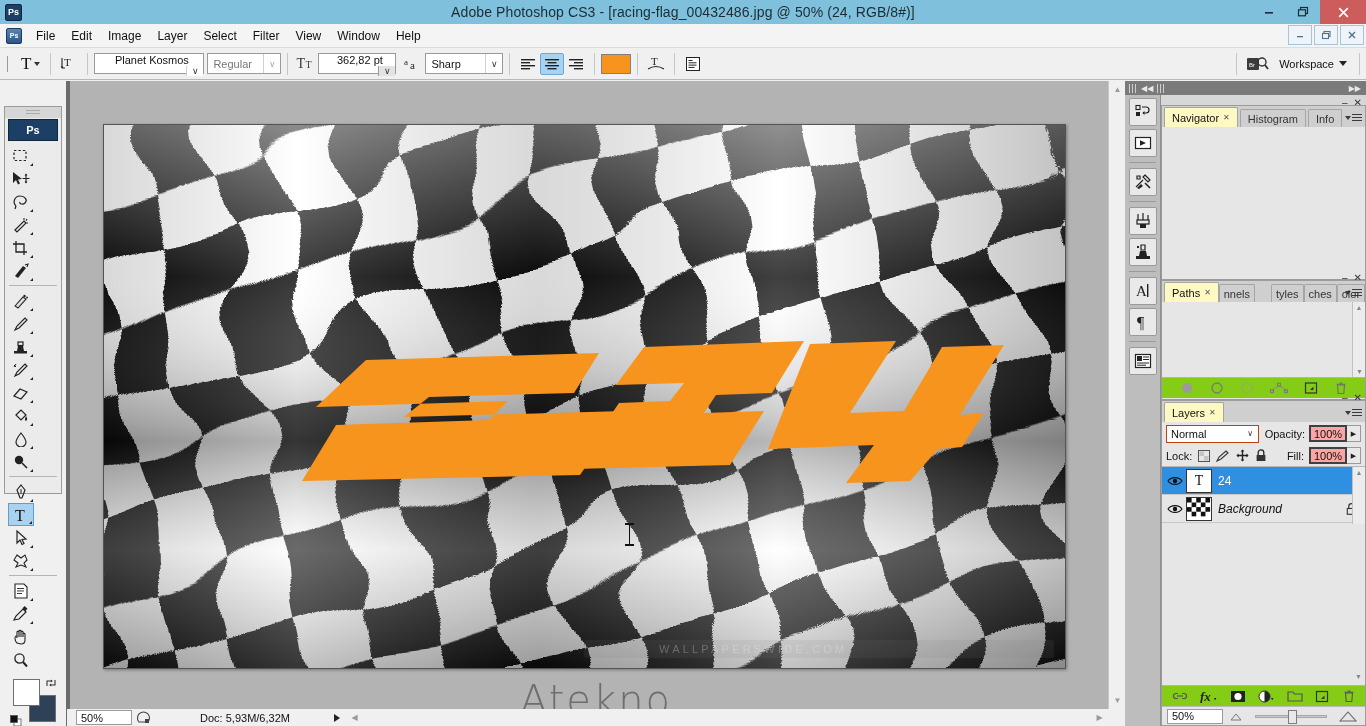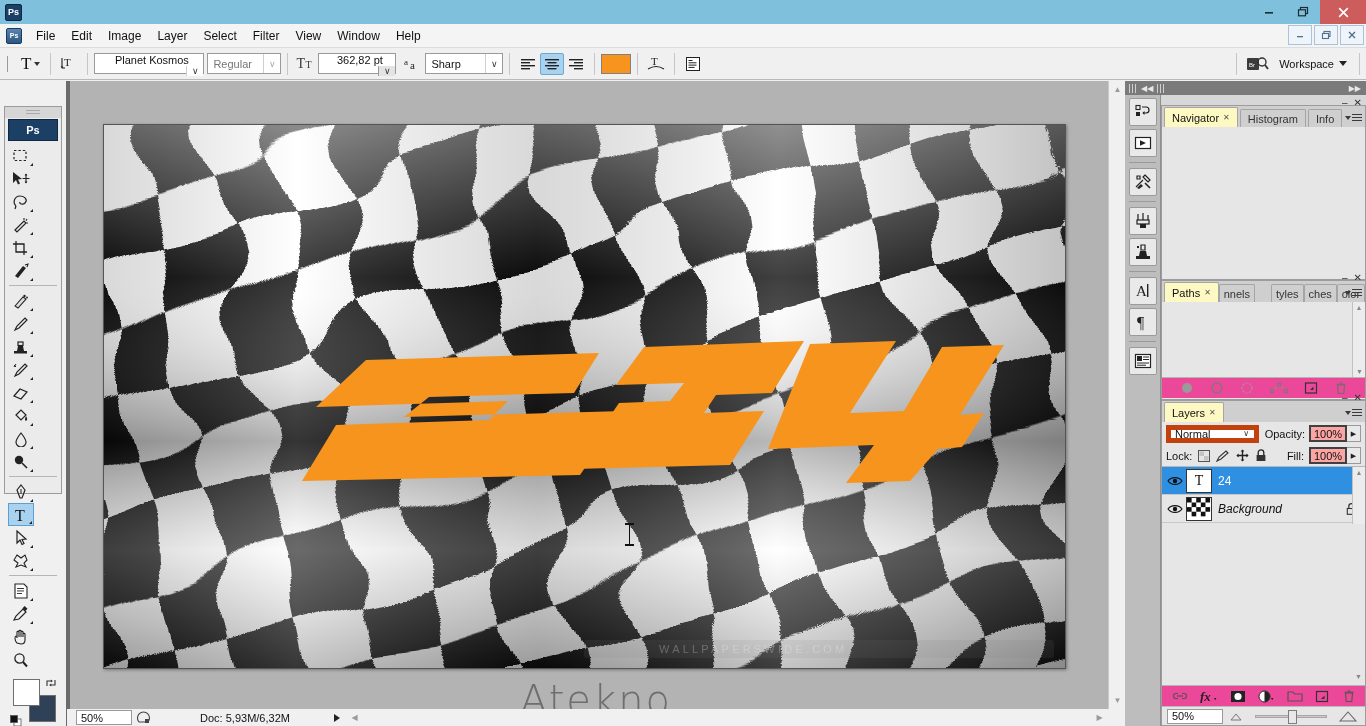--- a/index.html
+++ b/index.html
@@ -235,29 +235,29 @@
     width:17px;height:13px;
     display:flex;align-items:center;justify-content:flex-end;gap:1px;
   }
   .pm-lines{
     width:10px;height:8px;
     background-image: repeating-linear-gradient(to bottom,#3a3a3a 0 1px, transparent 1px 3px);
   }
   .pm-tri{ width:0;height:0;border-left:3px solid transparent;border-right:3px solid transparent;border-top:4px solid #3a3a3a; }
   .panel-body{ background:#e6e6e6; }
   .panel-foot{
-    height:21px; background:#ec4899; border-top:1px solid #b4b4b4;
+    height:21px; background:#84cc16; border-top:1px solid #b4b4b4;
     display:flex; align-items:center; justify-content:center; gap:16px;
   }
 
   
   .row{ display:flex; align-items:center; }
   .lp-row1{ height:23px; padding:2px 4px; gap:4px; }
   .lp-blend{
-    width:108px;height:18px;background:#fff;border:5px solid #c2410c;
+    width:108px;height:18px;background:#fff;border:1px solid #c2410c;
     display:flex;align-items:center;padding-left:4px;font-size:11px;
   }
   .lp-blend .arrowbox{ margin-left:auto;width:15px;text-align:center;font-size:8px;color:#333; }
   .lp-num{
     width:38px;height:17px;background:#fca5a5;border:2px solid #404040;
     display:flex;align-items:center;justify-content:flex-start;padding-left:3px;font-size:11px;
   }
   .lp-stepper{
     width:14px;height:17px;border:1px solid #9a9a9a;border-left:none;background:#e9e9e9;
     display:flex;align-items:center;justify-content:center;font-size:7px;color:#222;
@@ -303,20 +303,21 @@
   }
   svg{ display:block; }
 </style>
 </head>
 <body>
 
 <div class="app">
 
   <div class="titlebar" style="background: rgb(127, 193, 221);">
     <div class="ps-logo-sm">Ps</div>
+    <div class="title-text">Adobe Photoshop CS3 - [racing-flag_00432486.jpg @ 50% (24, RGB/8#)]</div>
     <div class="win-btns">
       <div class="win-btn">
         <svg width="12" height="12" viewBox="0 0 12 12">
             <rect x="2" y="6" width="8" height="1.6" fill="#1d2b33"></rect>
           </svg>
       </div>
       <div class="win-btn">
         <svg width="12" height="12" viewBox="0 0 12 12">
           <rect x="3.5" y="1.5" width="7" height="6" fill="none" stroke="#1d2b33" stroke-width="1.2"></rect>
           <rect x="1.5" y="3.8" width="7" height="6" fill="#7fc1dd" stroke="#1d2b33" stroke-width="1.2"></rect>

